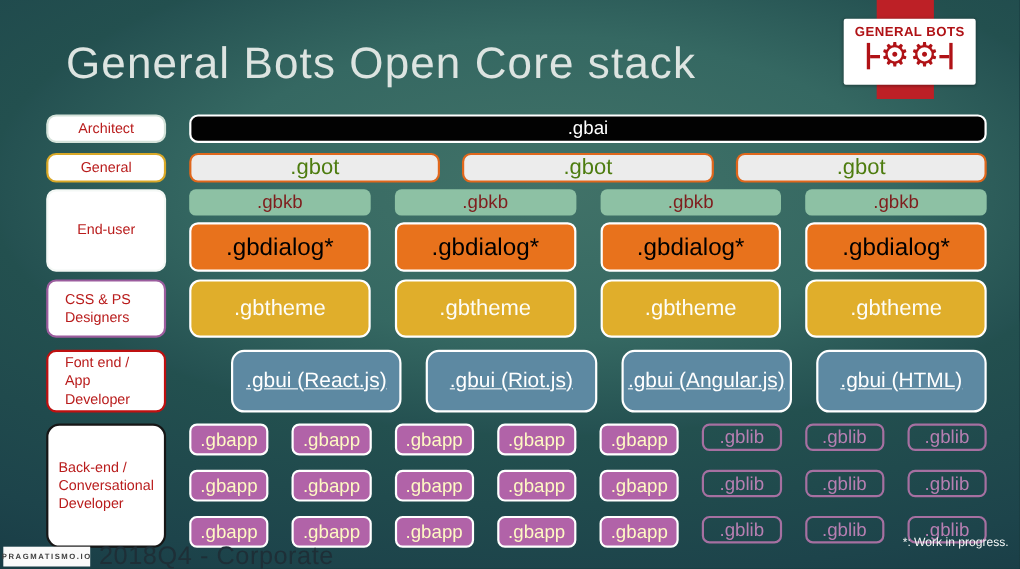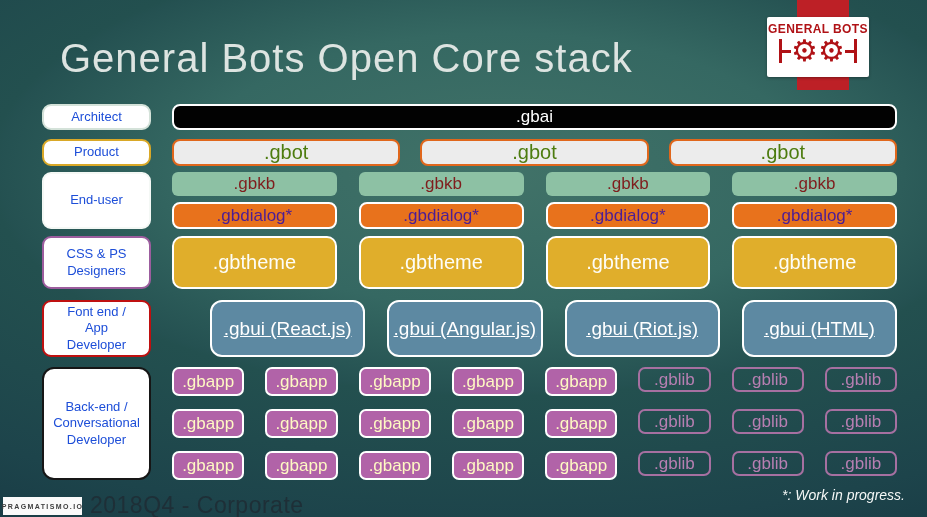--- a/index.html
+++ b/index.html
@@ -17,71 +17,71 @@
   
   .title {
     position:absolute; left:60px; top:36px;
     font-size:40px; font-weight:400; letter-spacing:1px;
     color:#dde4e1;
   }
 
   
   .logo-stripe { position:absolute; left:797px; top:0; width:52px; height:90px; background:#bd2026; }
   .logo-card {
-    position:absolute; left:767px; top:17px; width:102px; height:60px;
+    position:absolute; left:767px; top:17px; width:120px; height:60px;
     background:#ffffff; border-radius:2px; box-shadow:0 1px 3px rgba(0,0,0,.35);
     display:flex; flex-direction:column; align-items:center; padding-top:5px;
   }
   .logo-text { color:#b01216; font-weight:bold; font-size:12px; letter-spacing:.4px; }
   .gear-row { display:flex; align-items:center; margin-top:0; color:#b01216; }
   .gear-bar { width:3px; height:24px; background:#b01216; }
   .gear-link { width:9px; height:3px; background:#b01216; }
   .gear-glyph { font-family:"DejaVu Sans", sans-serif; font-size:30px; line-height:30px; color:#b01216; }
 
   
   .grid { position:absolute; left:42px; top:104px; width:855px; }
   .row-group { display:flex; gap:9px; }
   .row-label {
     width:109px; flex:0 0 109px; background:#ffffff; border-radius:9px;
-    display:flex; align-items:center; justify-content:center; text-align:center;
-    font-size:13px; line-height:1.25; color:#1d4ed8; padding:2px 15px; align-self:stretch;
+    display:flex; align-items:center; justify-content:center; 
+    font-size:13px; line-height:1.25; color:#b91c1c; padding:2px 15px; align-self:stretch;
   }
   .lbl-architect { border:2px solid #d4e2d9; }
   .lbl-product   { border:2px solid #d9a827; }
   .lbl-enduser   { border:2px solid #f4f8f5; }
   .lbl-css       { border:2px solid #9c5d9e; }
   .lbl-frontend  { border:2px solid #bf1010; }
   .lbl-backend   { border:2px solid #161616; border-radius:12px; }
   .row-content { flex:1; display:flex; flex-direction:column; }
 
   .box { display:flex; align-items:center; justify-content:center; border-radius:8px; white-space:nowrap;margin-left:12px; }
 
   .gbai  { height:26px; background:#020202; border:2px solid #ffffff; color:#fff; font-size:17px; }
   .row-gbot { display:flex; gap:8px; }
   .gbot  { flex:1; height:27px; background:#ececec; border:2px solid #e0671c; color:#4d7c0f; font-size:20px; }
   .row-4 { display:flex; gap:10px; }
   .gbkb  { flex:1; height:24px; background:#8dc1a4; color:#7f1d1d; font-size:17px; border-radius:6px; }
-  .gbdialog { flex:1; height:27px; background:#e8721c; border:2px solid #ffffff; color:#4c1d95; font-size:17px; }
+  .gbdialog { flex:1; height:45px; background:#e8721c; border:2px solid #ffffff; color:#000000; font-size:22px; }
   .gbtheme  { flex:1; height:53px; background:#e0ae2b; border:2px solid #ffffff; color:#fdfdf8; font-size:20px; border-radius:10px; }
   .gbui     { flex:1; height:57px; background:#5d89a2; border:2px solid #ffffff; color:#fff; font-size:19px; border-radius:12px;text-decoration:underline; }
   .row-8 { display:flex; gap:9px; }
   .gbapp { flex:1; height:29px; background:#b163a8; border:2px solid #ffffff; color:#fef9c3; font-size:17px; border-radius:7px; }
   .gblib { flex:1; height:25px; background:transparent; border:2px solid #a670a1; color:#b77fb2; font-size:17px; border-radius:7px; }
 
   .mb9 { margin-bottom:9px; } .mb6 { margin-bottom:6px; } .mb7 { margin-bottom:7px; }
   .mb10 { margin-bottom:10px;gap:47px; } .mb11 { margin-bottom:11px; } .mb13 { margin-bottom:13px; }
 
   
   .badge {
     position:absolute; left:3px; bottom:2px; width:79px; height:18px; background:#fafafa;
     display:flex; align-items:center; justify-content:center;
     font-size:7px; letter-spacing:1.4px; color:#3d3d3d; font-weight:bold;
   }
   .caption { position:absolute; left:90px; top:492px; font-size:23px; color:#1e2f37; letter-spacing:.5px; }
-  .note { position:absolute; right:22px; top:487px; font-size:14px; color:#f5f8f7;font-style:italic; }
+  .note { position:absolute; right:10px; top:487px; font-size:11px; color:#f5f8f7; }
 </style>
 </head>
 <body>
 
 <div class="slide">
 
   <div class="title">General Bots Open Core stack</div>
 
   <div class="logo-stripe"></div>
   <div class="logo-card">
@@ -99,21 +99,21 @@
   <div class="grid">
 
     <div class="row-group mb9">
       <div class="row-label lbl-architect">Architect</div>
       <div class="row-content">
         <div class="box gbai">.gbai</div>
       </div>
     </div>
 
     <div class="row-group mb6">
-      <div class="row-label lbl-product">Product</div>
+      <div class="row-label lbl-product">General</div>
       <div class="row-content">
         <div class="row-gbot">
           <div class="box gbot">.gbot</div>
           <div class="box gbot">.gbot</div>
           <div class="box gbot">.gbot</div>
         </div>
       </div>
     </div>
 
     <div class="row-group mb7">
@@ -144,22 +144,22 @@
           <div class="box gbtheme">.gbtheme</div>
         </div>
       </div>
     </div>
 
     <div class="row-group mb10">
       <div class="row-label lbl-frontend">Font end / App Developer</div>
       <div class="row-content">
         <div class="row-4">
           <div class="box gbui">.gbui (React.js)</div>
+          <div class="box gbui">.gbui (Riot.js)</div>
           <div class="box gbui">.gbui (Angular.js)</div>
-          <div class="box gbui">.gbui (Riot.js)</div>
           <div class="box gbui">.gbui (HTML)</div>
         </div>
       </div>
     </div>
 
     <div class="row-group">
       <div class="row-label lbl-backend">Back-end / Conversational Developer</div>
       <div class="row-content">
         <div class="row-8 mb13">
           <div class="box gbapp">.gbapp</div>

